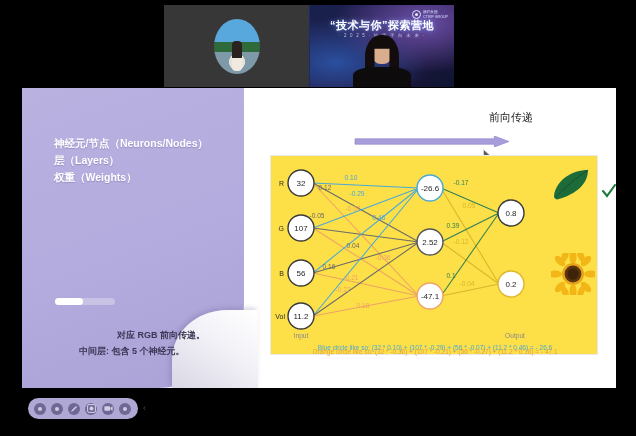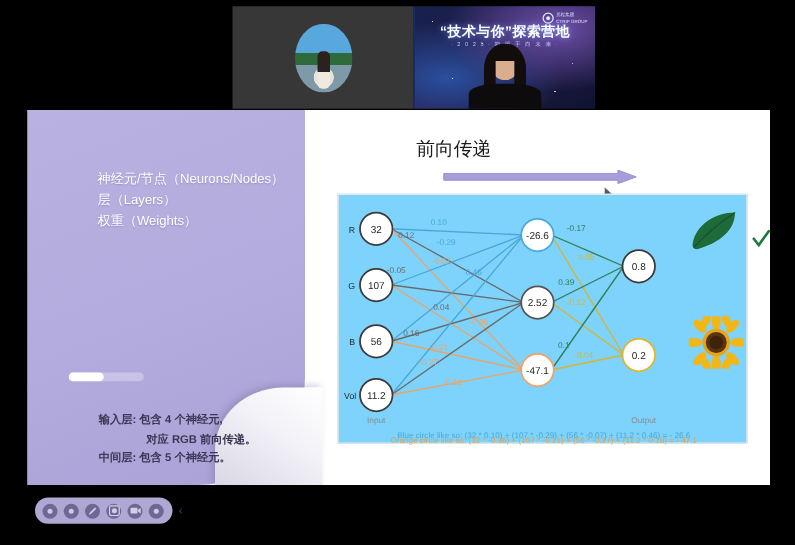--- a/index.html
+++ b/index.html
@@ -5,21 +5,21 @@
   * { box-sizing: border-box; margin: 0; padding: 0; }
   html, body {
     width: 636px; height: 436px;
     background: #000;
     font-family: "Liberation Sans", "DejaVu Sans", sans-serif;
     overflow: hidden;
   }
   #root { position: relative; width: 636px; height: 436px; background: #000; }
 
   
-  .video-strip { position: absolute; left: 186px; top: 5px; width: 290px; height: 82px; display: flex; }
+  .video-strip { position: absolute; left: 164px; top: 5px; width: 290px; height: 82px; display: flex; }
   .vid-self {
     width: 145px; height: 82px; background: #373737;
     display: flex; align-items: center; justify-content: center; position: relative;
   }
   .avatar-photo {
     width: 46px; height: 55px; border-radius: 50%;
     background:
       radial-gradient(circle at 50% 78%, #e8e3d8 0 16%, rgba(232,227,216,0) 17%),
       radial-gradient(circle at 50% 62%, #d8a21a 0 10%, rgba(216,162,26,0) 11%),
       linear-gradient(#59a8dd 0 42%, #2f6b3a 42% 60%, #7e9aa8 60% 100%);
@@ -99,47 +99,46 @@
     border-radius: 0 0 86px 0;
   }
   .peel {
     position: absolute; left: 150px; bottom: 0; width: 86px; height: 78px;
     background: linear-gradient(215deg, #ffffff 0%, #f2f1f7 45%, #d9d7e4 100%);
     border-radius: 64% 0 0 0;
     box-shadow: -2px -2px 5px rgba(90,80,130,.25);
   }
   .panel-head { position: absolute; left: 32px; top: 47px; }
   .panel-head div {
-    color: #ffffff; font-size: 10.5px; font-weight: normal; line-height: 17px;
+    color: #ffffff; font-size: 10.5px; font-weight: bold; line-height: 17px;
     text-shadow: 0 1px 1px rgba(90,80,140,.35);
-    margin-left: 24px;
   }
   .progress-track {
     position: absolute; left: 33px; top: 210px; width: 60px; height: 7px;
     border-radius: 4px; background: #c8c2e5;
   }
   .progress-fill { height: 100%; width: 46%; border-radius: 4px; background: #ffffff; }
   .panel-body { position: absolute; left: 57px; top: 240px; }
   .panel-body .line {
     color: #3c3654; font-size: 9px; font-weight: bold; line-height: 15.5px;
     white-space: nowrap;
   }
   .panel-body .line.indent { padding-left: 38px; }
 
   
   .arrow-title {
-    position: absolute; left: 333px; top: 110px; width: 200px; text-align: left;
-    color: #1c1c1c; font-size: 15px;
+    position: absolute; left: 333px; top: 110px; width: 200px; text-align: right;
+    color: #1c1c1c; font-size: 11px;
   }
   .arrow-bar { position: absolute; left: 348px; top: 136px; width: 168px; height: 11px; }
   .cursor-pointer { position: absolute; left: 483px; top: 149px; width: 8px; height: 11px; }
 
   .nn-card {
     position: absolute; left: 270px; top: 155px; width: 328px; height: 200px;
-    background: #7dd3fc; border: 1px solid #e9e9ea;
+    background: #fde047; border: 1px solid #e9e9ea;
   }
   .nn-svg { position: absolute; left: 0; top: 0; }
 
   .emoji-leaf { position: absolute; left: 552px; top: 168px; width: 40px; height: 34px; }
   .emoji-check { position: absolute; left: 601px; top: 183px; width: 16px; height: 16px; }
   .emoji-flower { position: absolute; left: 551px; top: 253px; width: 44px; height: 42px; }
 
   
   .toolbar {
     position: absolute; left: 28px; top: 398px; width: 110px; height: 21px;
@@ -197,21 +196,20 @@
       <div>神经元/节点（Neurons/Nodes）</div>
       <div>层（Layers）</div>
       <div>权重（Weights）</div>
     </div>
 
     <div class="progress-track">
       <div class="progress-fill" style="width: 46%;"></div>
     </div>
 
     <div class="panel-body">
-      <div class="line">输入层: 包含 4 个神经元,</div>
       <div class="line indent">对应 RGB 前向传递。</div>
       <div class="line">中间层: 包含 5 个神经元。</div>
 
     </div>
 
     <div class="arrow-title" style="left:311px; top:22px; width:200px;">前向传递</div>
 
     <svg class="arrow-bar" style="left:326px; top:48px;" width="168" height="12" viewBox="0 0 168 12">
       <path d="M0 3 L152 3 L152 0 L168 6 L152 12 L152 9 L0 9 Z" fill="#a79ddb" stroke="#8f84cc" stroke-width="0.7"></path>
     </svg>

